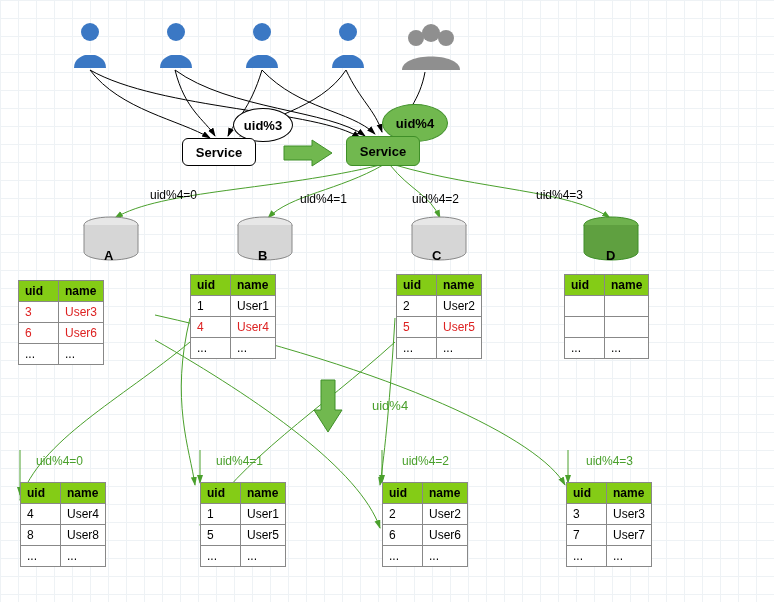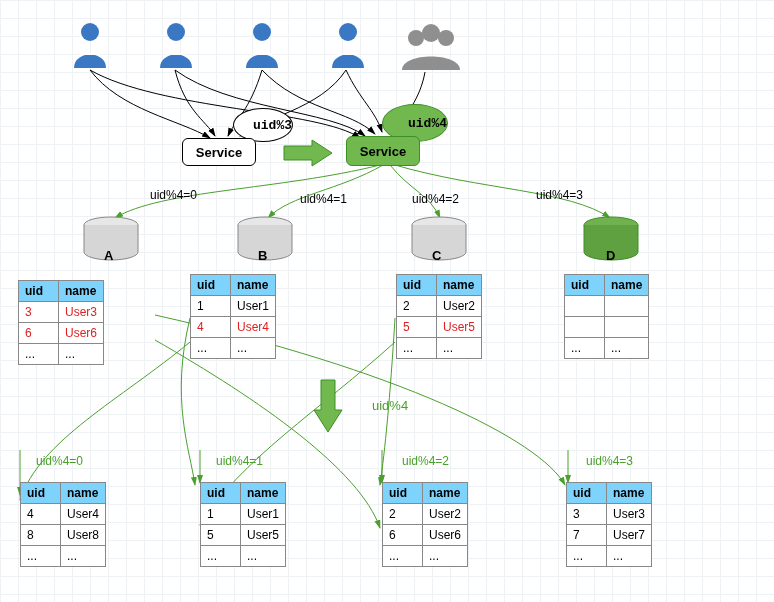--- a/index.html
+++ b/index.html
@@ -19,24 +19,23 @@
   svg.canvas { position: absolute; top: 0; left: 0; width: 774px; height: 602px; }
   .layer { position: absolute; top: 0; left: 0; width: 774px; height: 602px; }
 
   .bubble {
     position: absolute;
     border: 1px solid #000;
     border-radius: 50%;
     background: #fff;
     display: flex;
     align-items: center;
-    justify-content: flex-end;
+    justify-content: center;
     font-weight: bold;
     font-size: 13px;
-    font-family: Liberation Mono, monospace;
   }
   .bubble.green { background: #71b84f; border-color: #3f8f28; }
   .bubble.green span { color: #000; }
 
   .service-box {
     position: absolute;
     border: 1px solid #000;
     border-radius: 6px;
     background: #fff;
     display: flex;
@@ -79,21 +78,21 @@
     font-size: 12px;
   }
   table.data th, table.data td {
     border: 1px solid #888;
     padding: 3px 6px;
     text-align: left;
     min-width: 40px;
     height: 20px;
   }
   table.data th {
-    background: #7dd3fc;
+    background: #84cc16;
     font-weight: bold;
   }
   .red td { color: #d22; }
 
   .person { position: absolute; }
 </style>
 </head>
 <body>
 
 <svg class="canvas">

